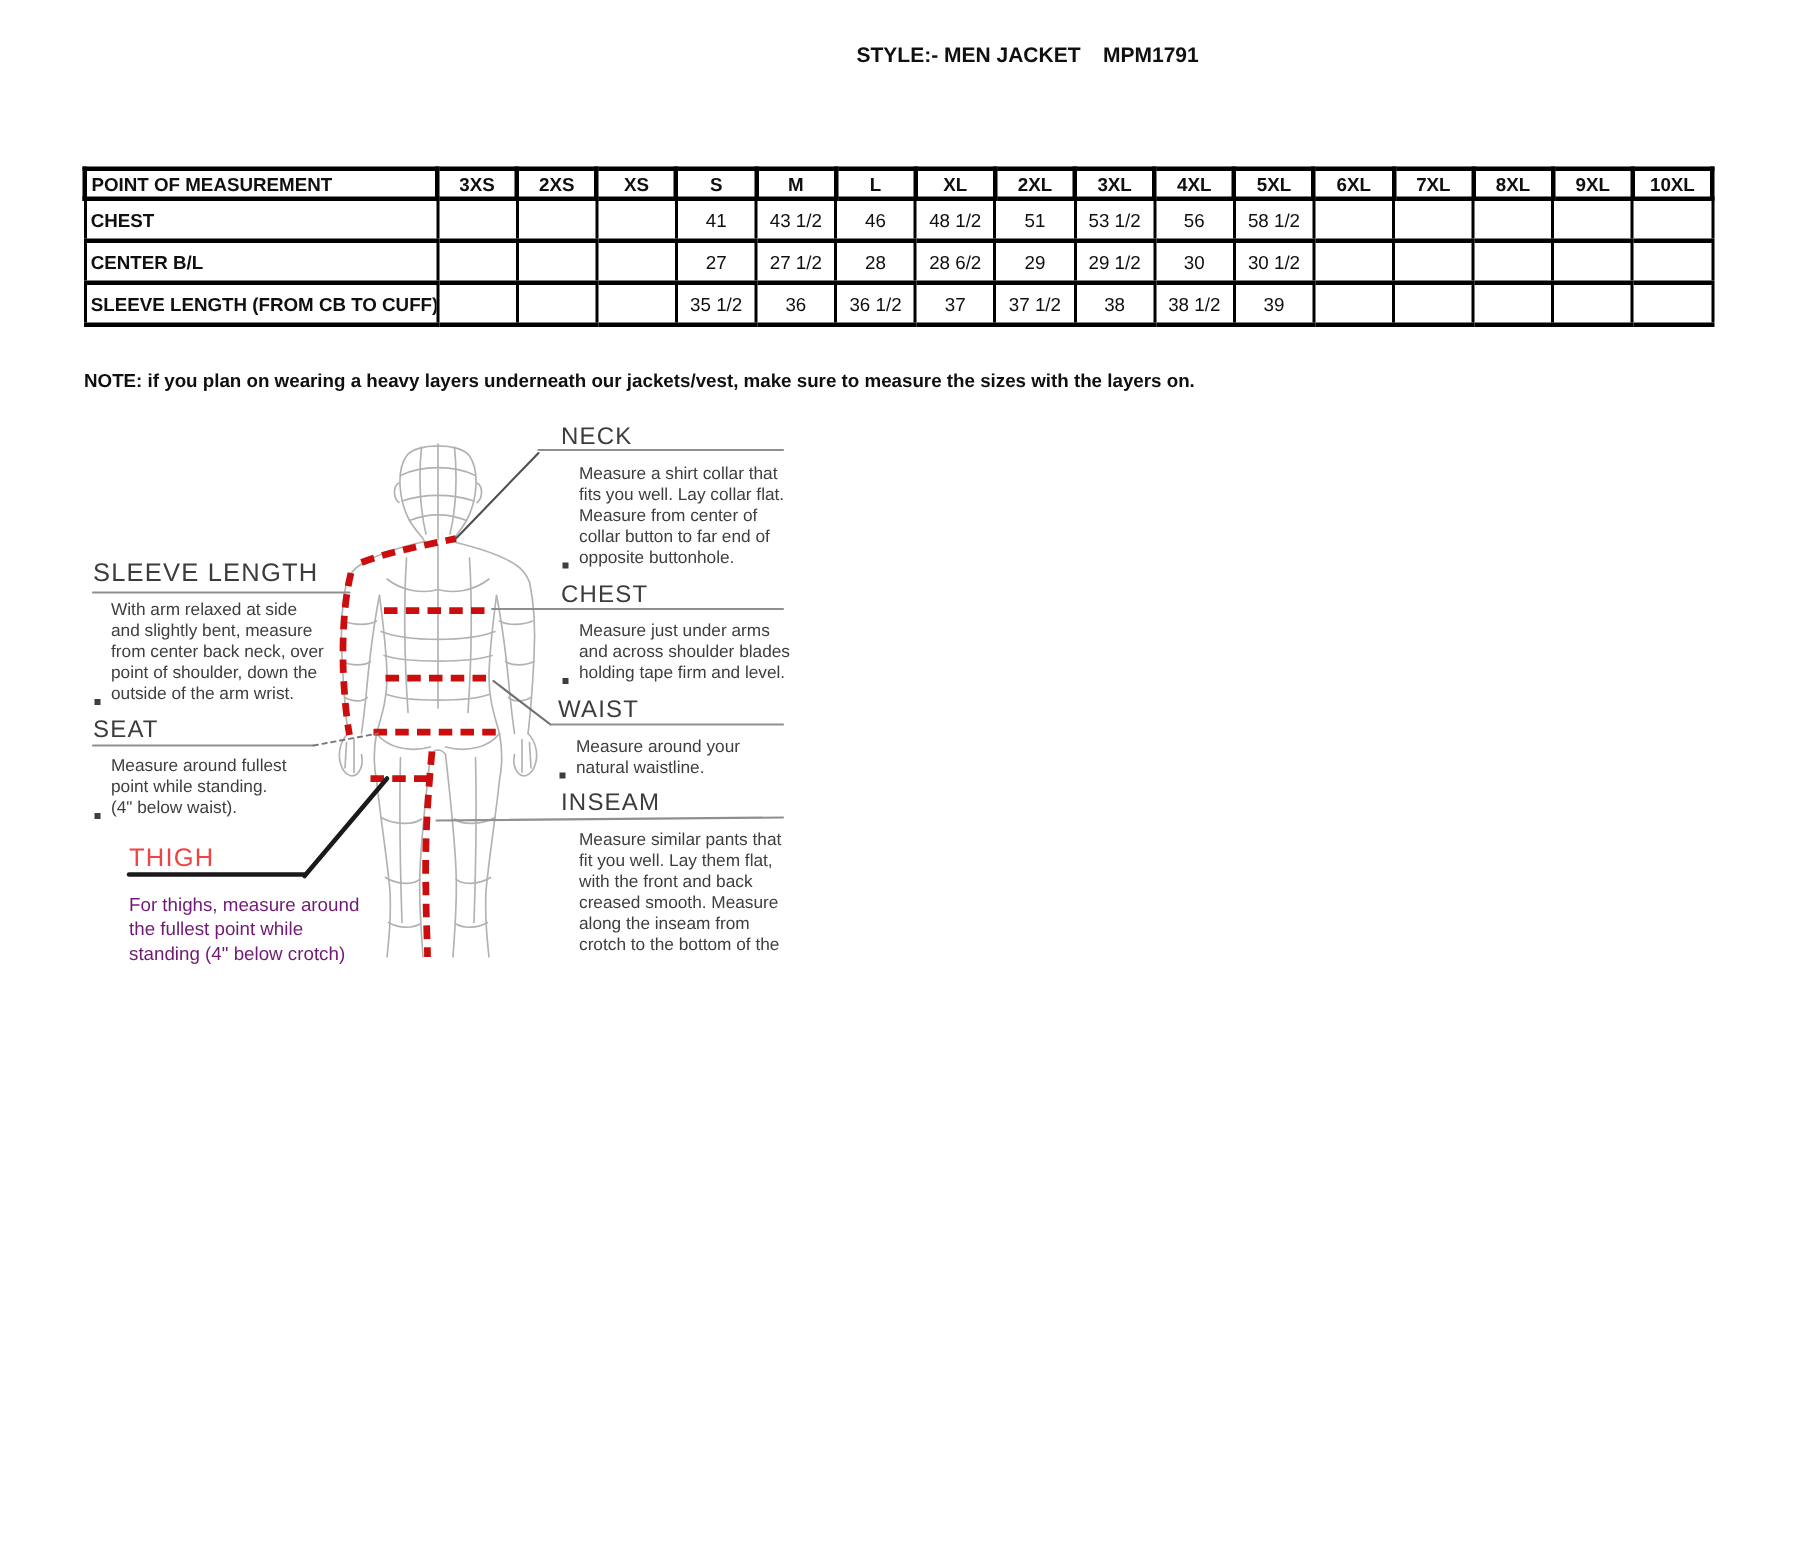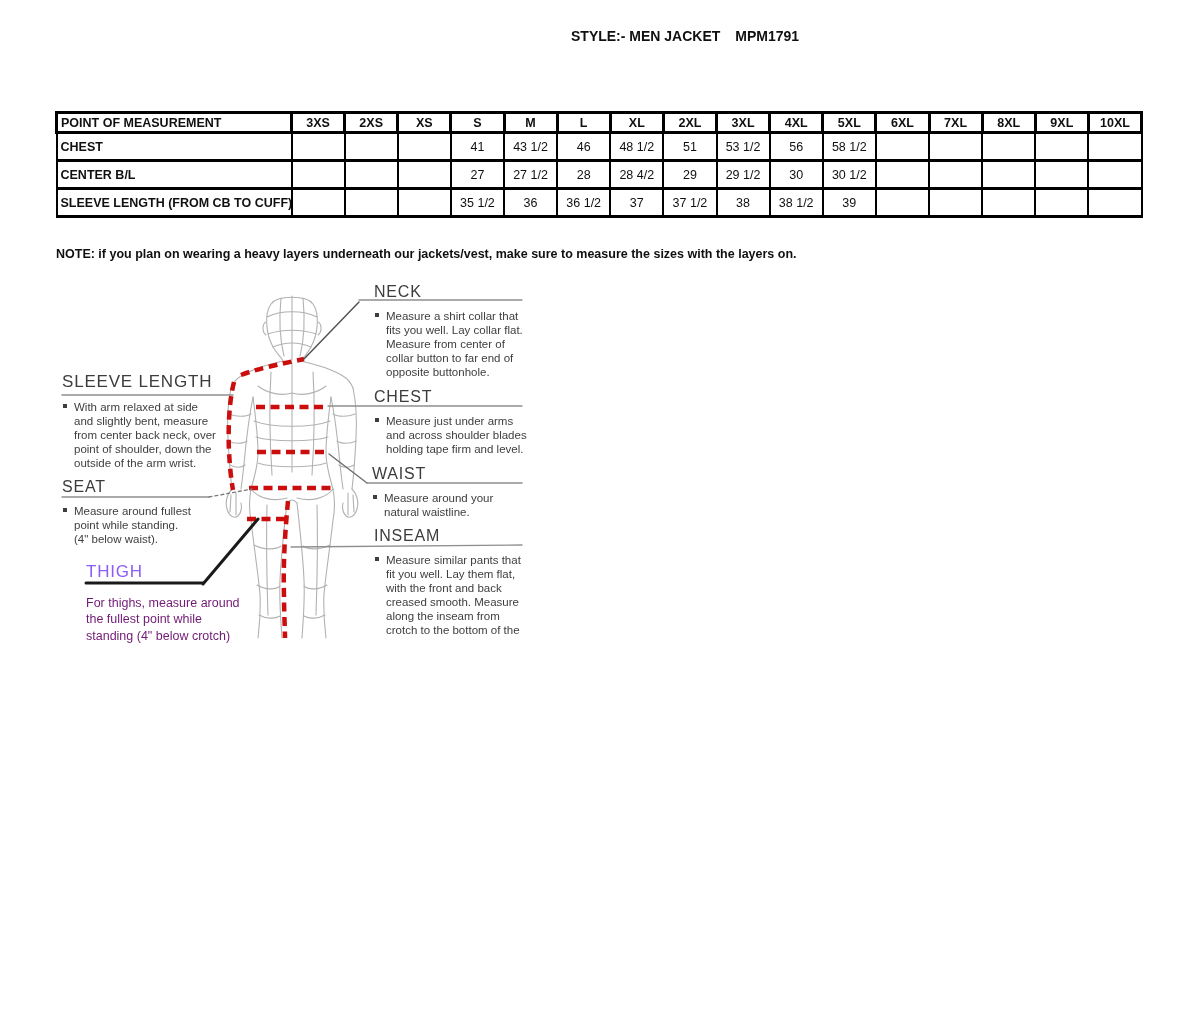--- a/index.html
+++ b/index.html
@@ -25,33 +25,33 @@
   }
   .size-table td.rowlabel { text-align:left; padding-left:3px; font-weight:bold; }
 
   
   .note { position:absolute; left:56px; top:247px; font-size:12.5px; font-weight:bold; color:#101010; white-space:nowrap; }
 
   
   .diagram-svg { position:absolute; left:0; top:0; width:1200px; height:1035px; pointer-events:none; }
   .dsec { position:absolute; }
   .dsec .hd { font-size:16px; letter-spacing:0.8px; color:#3c3c3c; white-space:nowrap; }
-  .dsec .bd { display:flex; align-items:flex-start; margin-top:8px; }
+  .dsec .bd { display:flex; align-items:flex-end; margin-top:8px; }
   .dsec .bd .txt { font-size:11.5px; line-height:1.22; color:#3e3e3e; white-space:pre-line; }
   .bullet { width:4px; height:4px; background:#3e3e3e; margin:4px 7px 0 1px; flex:none; }
   #sec-neck   { left:374px; top:283px; width:178px; }
   #sec-chest  { left:374px; top:388px; width:178px; }
   #sec-waist  { left:372px; top:465px; width:178px; }
   .inseam-clip { position:absolute; left:374px; top:527px; width:185px; height:111px; overflow:hidden; }
   #sec-inseam { position:static; }
   #sec-sleeve { left:62px; top:372px; width:185px; }
   #sec-sleeve .hd { font-size:17px; }
   #sec-seat   { left:62px; top:478px; width:175px; }
   #sec-thigh  { left:86px; top:562px; width:185px; }
-  #sec-thigh .hd { font-size:17px; color:#8b5cf6; }
+  #sec-thigh .hd { font-size:17px; color:#ef4444; }
   #sec-thigh .bd { margin-top:13px; }
   #sec-thigh .bd .txt { font-size:12.5px; line-height:1.3; color:#701a75; }
 </style>
 </head>
 <body>
 
 <div class="canvas">
 
   <div class="title">
     <span>STYLE:- MEN JACKET</span><span class="code">MPM1791</span>
@@ -119,21 +119,21 @@
         <td></td>
       </tr>
       <tr>
         <td class="rowlabel">CENTER B/L</td>
         <td></td>
         <td></td>
         <td></td>
         <td>27</td>
         <td>27 1/2</td>
         <td>28</td>
-        <td>28 4/2</td>
+        <td>28 6/2</td>
         <td>29</td>
         <td>29 1/2</td>
         <td>30</td>
         <td>30 1/2</td>
         <td></td>
         <td></td>
         <td></td>
         <td></td>
         <td></td>
       </tr>

